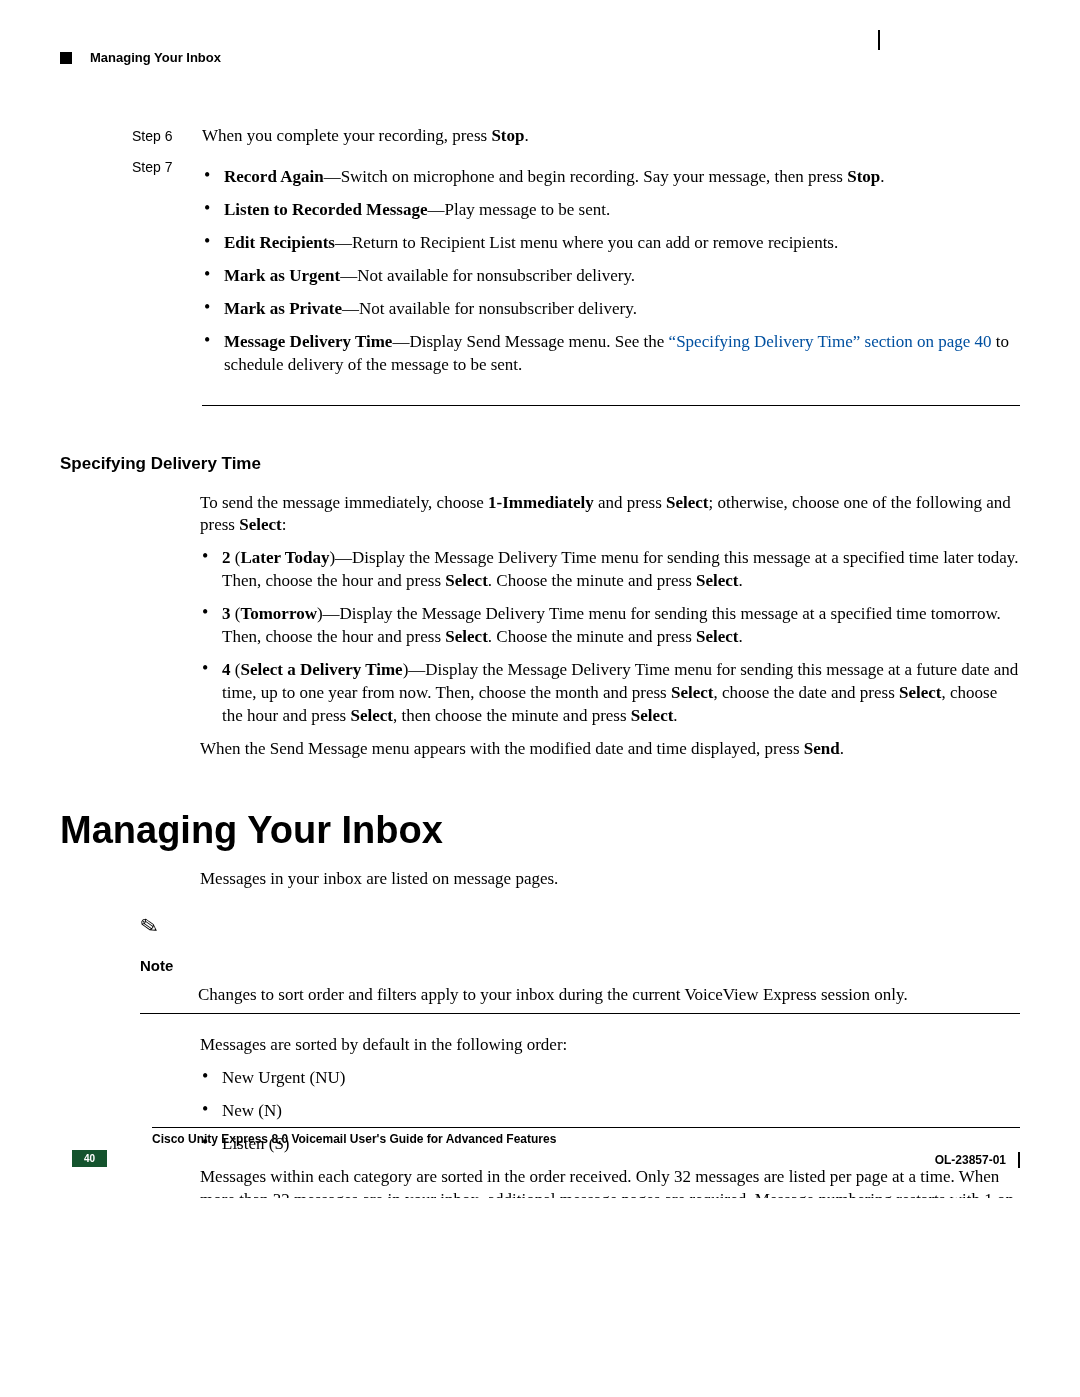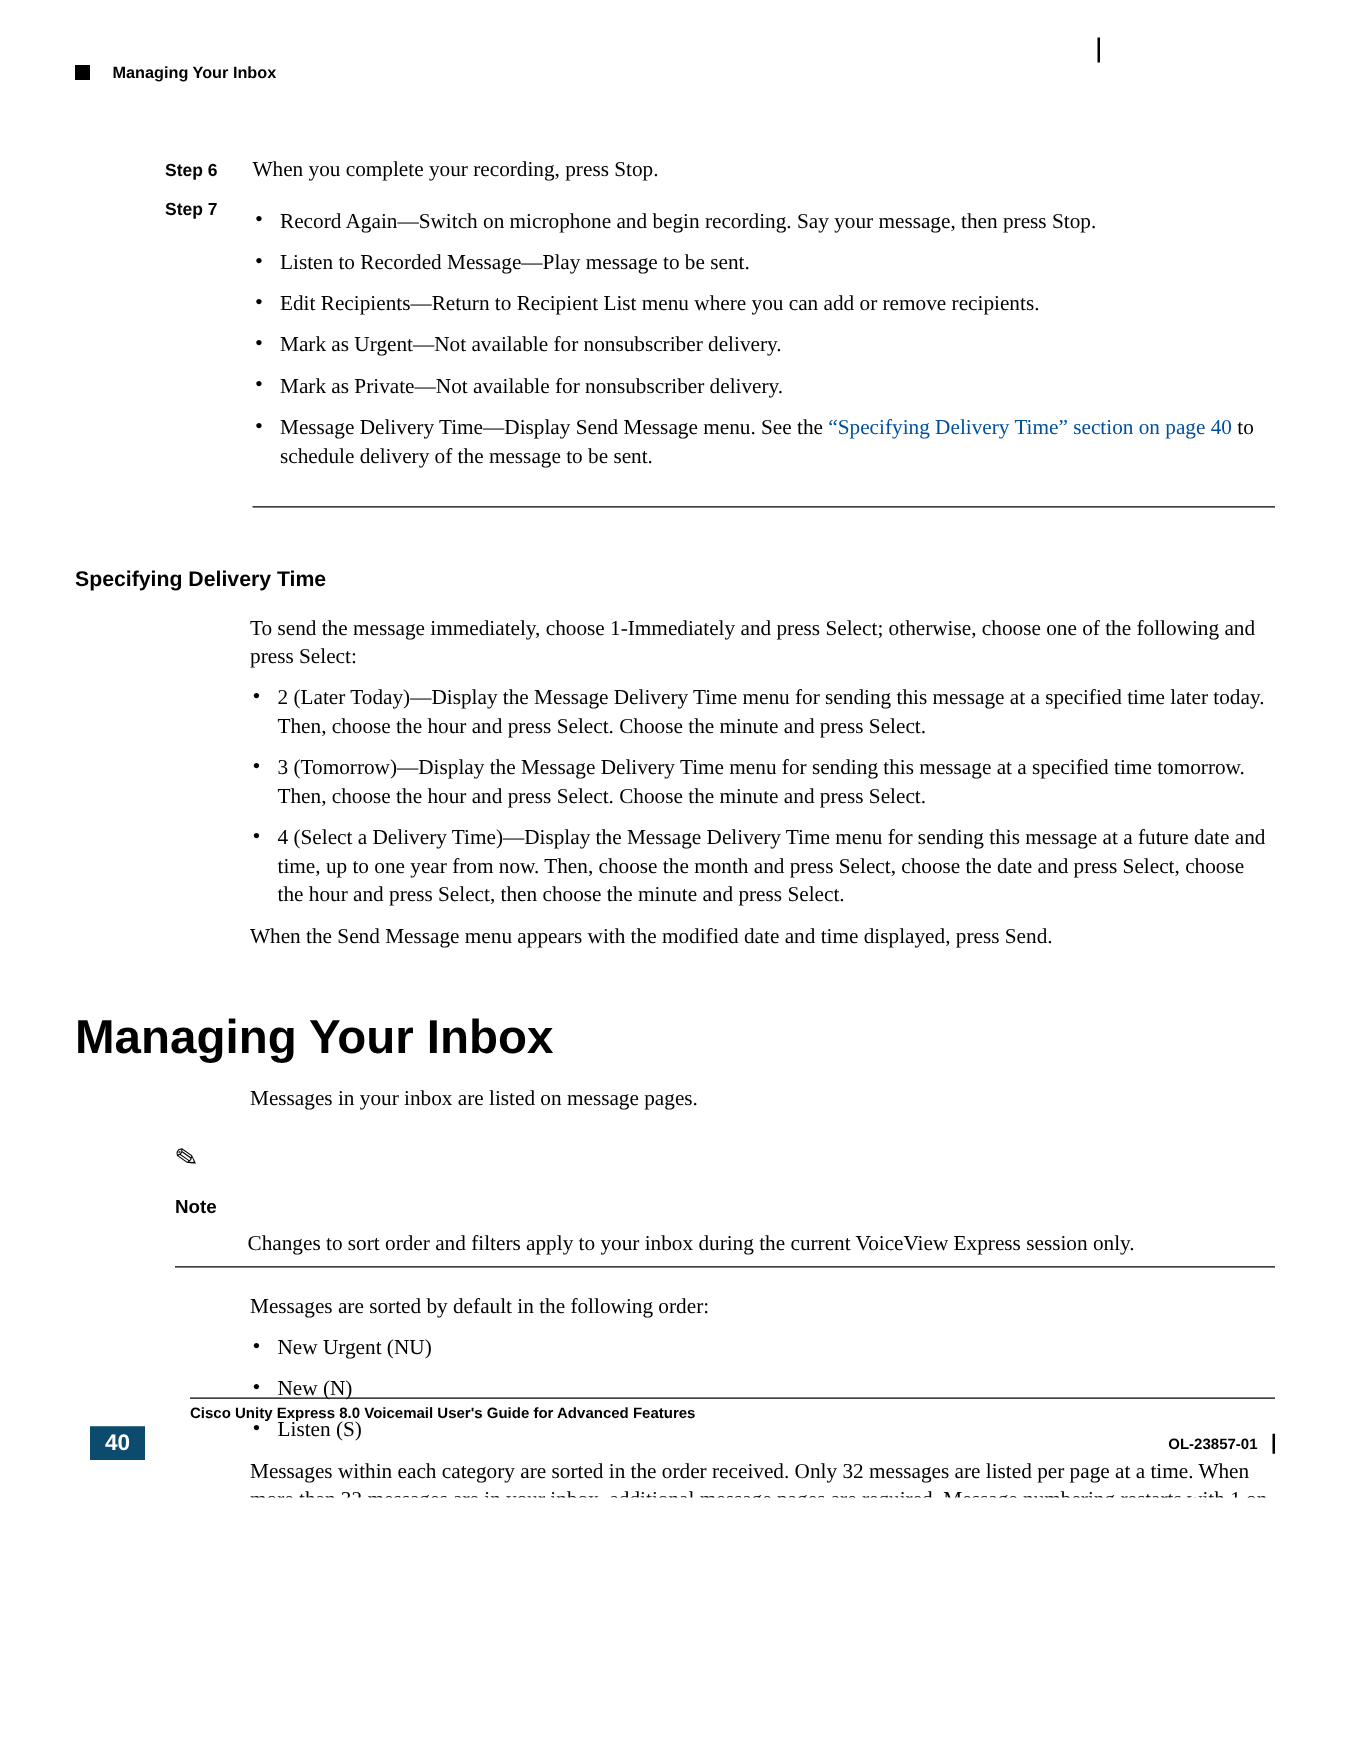--- a/index.html
+++ b/index.html
@@ -48,21 +48,21 @@
   }
   .step-row {
     display: flex;
     margin-bottom: 8px;
     font-size: 17px;
     line-height: 1.35;
   }
   .step-label {
     flex: 0 0 70px;
     font-family: Arial, Helvetica, sans-serif;
-    font-weight: bold;
+    font-weight: normal;
     font-size: 14px;
     padding-top: 2px;
   }
   .step-body {
     flex: 1;
   }
   ul.bullets {
     list-style: none;
     padding: 0;
     margin: 10px 0 0 0;
@@ -162,42 +162,42 @@
     font-size: 12px;
     margin-left: 80px;
   }
   .footer-row {
     display: flex;
     justify-content: space-between;
     align-items: center;
     margin-top: 4px;
   }
   .page-num {
-    background: #0c4a6e;
+    background: #14532d;
     color: #fff;
     font-family: Arial, Helvetica, sans-serif;
     font-weight: bold;
-    font-size: 18px;
+    font-size: 10px;
     padding: 3px 12px;
   }
   .doc-id {
     font-family: Arial, Helvetica, sans-serif;
     font-weight: bold;
     font-size: 12px;
     padding-right: 6px;
   }
   .crop-bot {
     display:inline-block;
     width:2px;
     height:16px;
     background:#000;
     vertical-align:middle;
     margin-left:6px;
   }
-  b { font-weight: normal; }
+  b { font-weight: bold; }
 </style>
 </head>
 <body>
 
 <div class="page">
   <div class="crop-top"></div>
 
   <div class="header-bar">
     <div class="header-square"></div>
     <div class="header-text">Managing Your Inbox</div>

